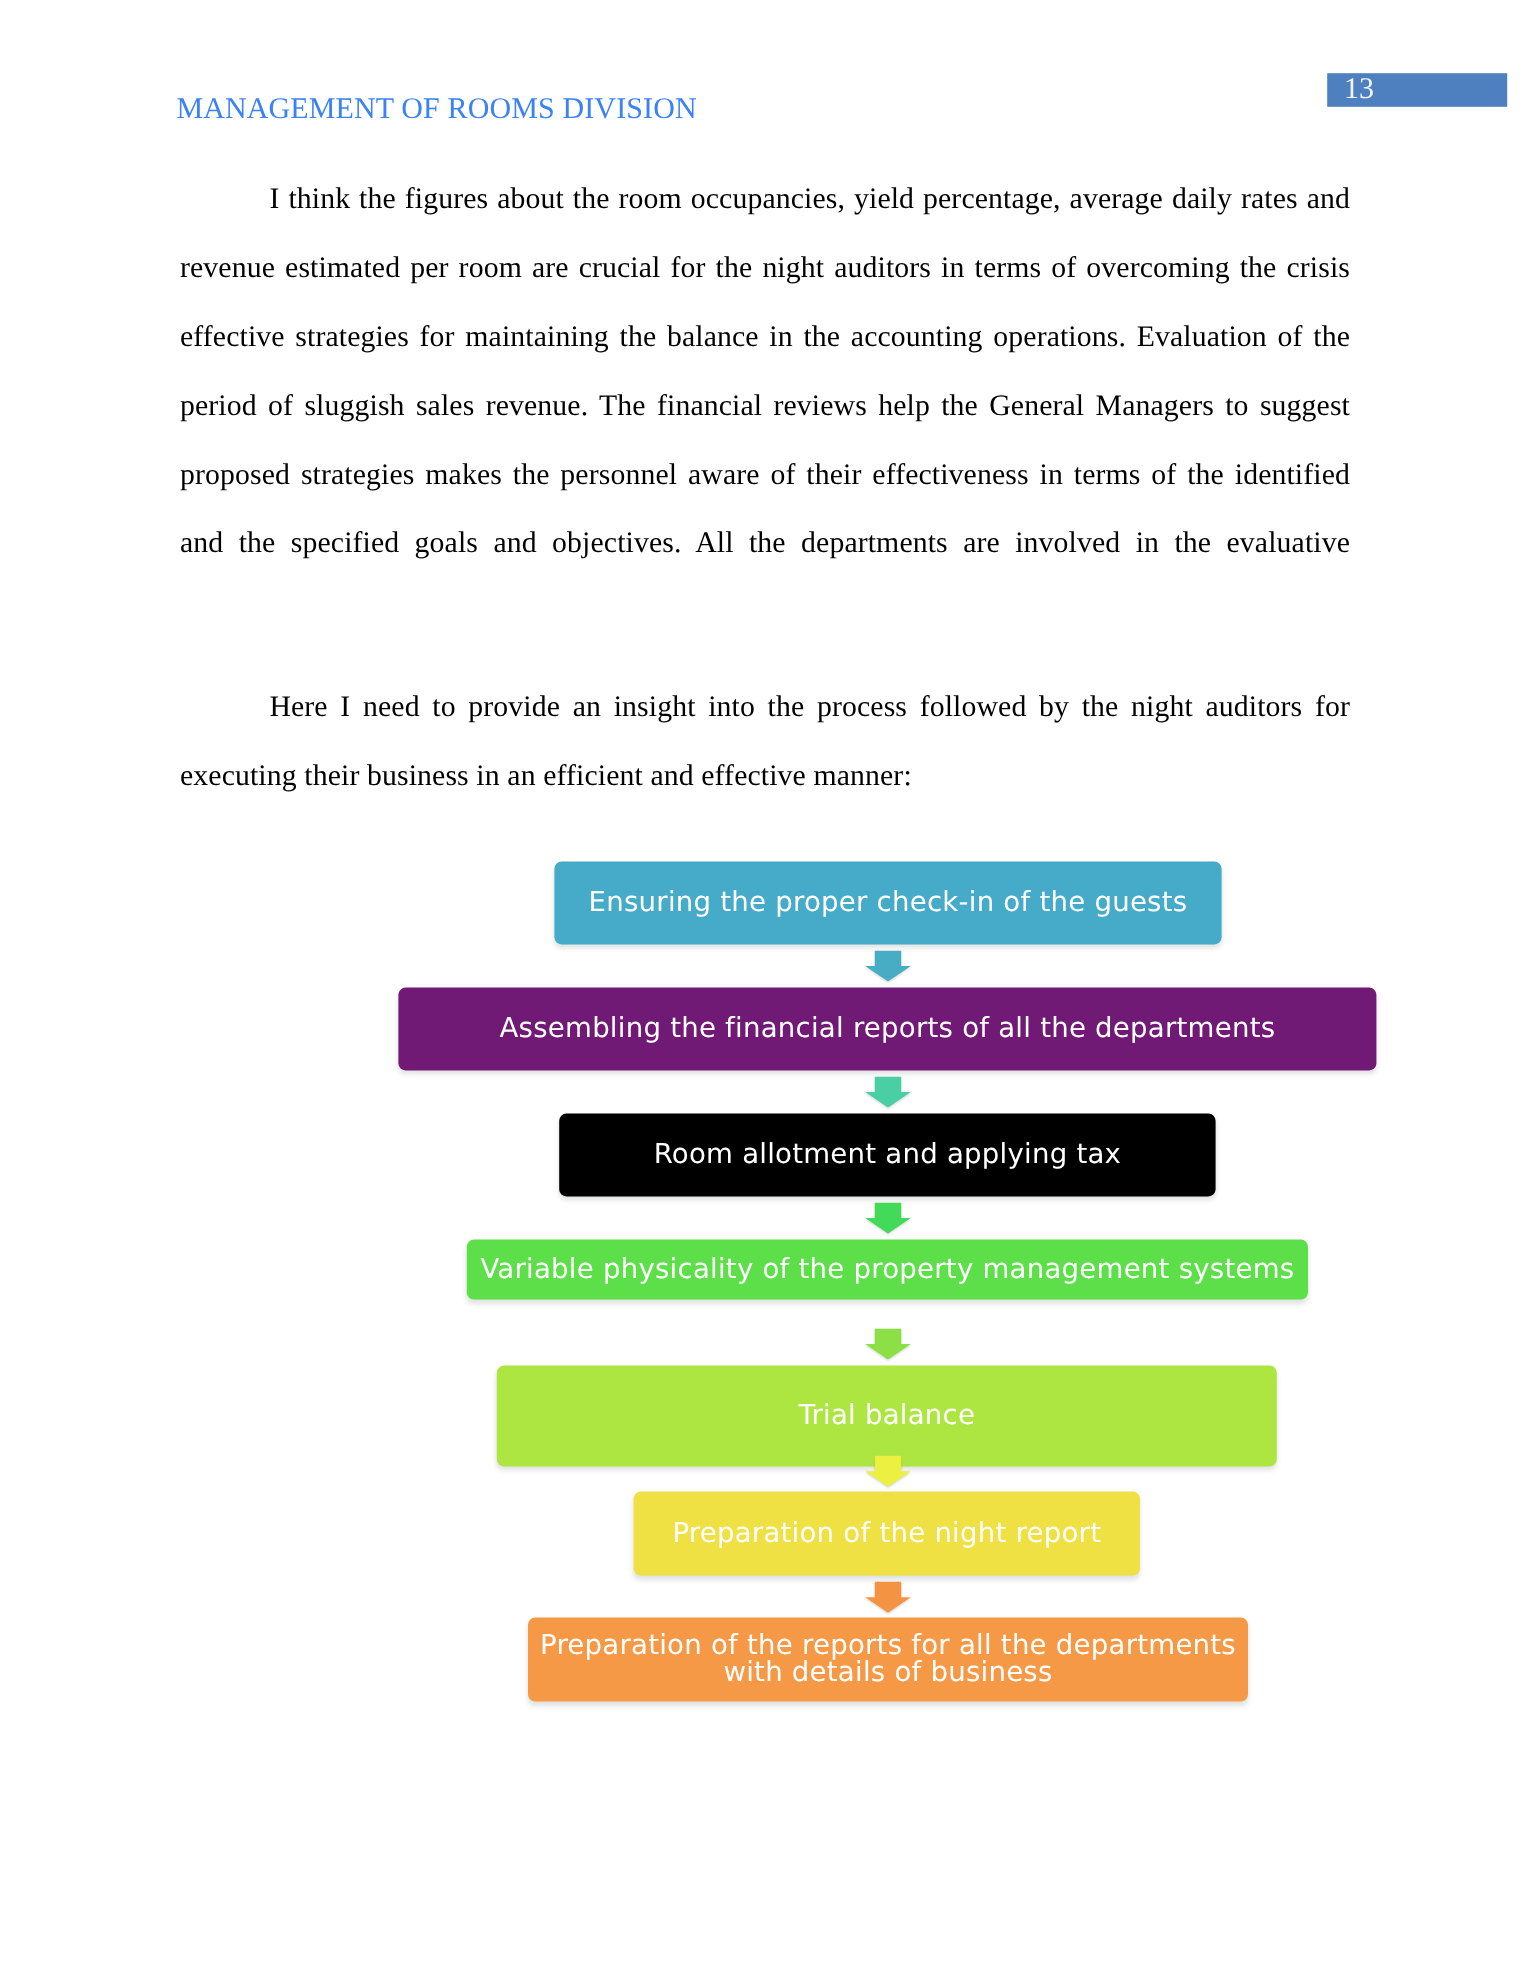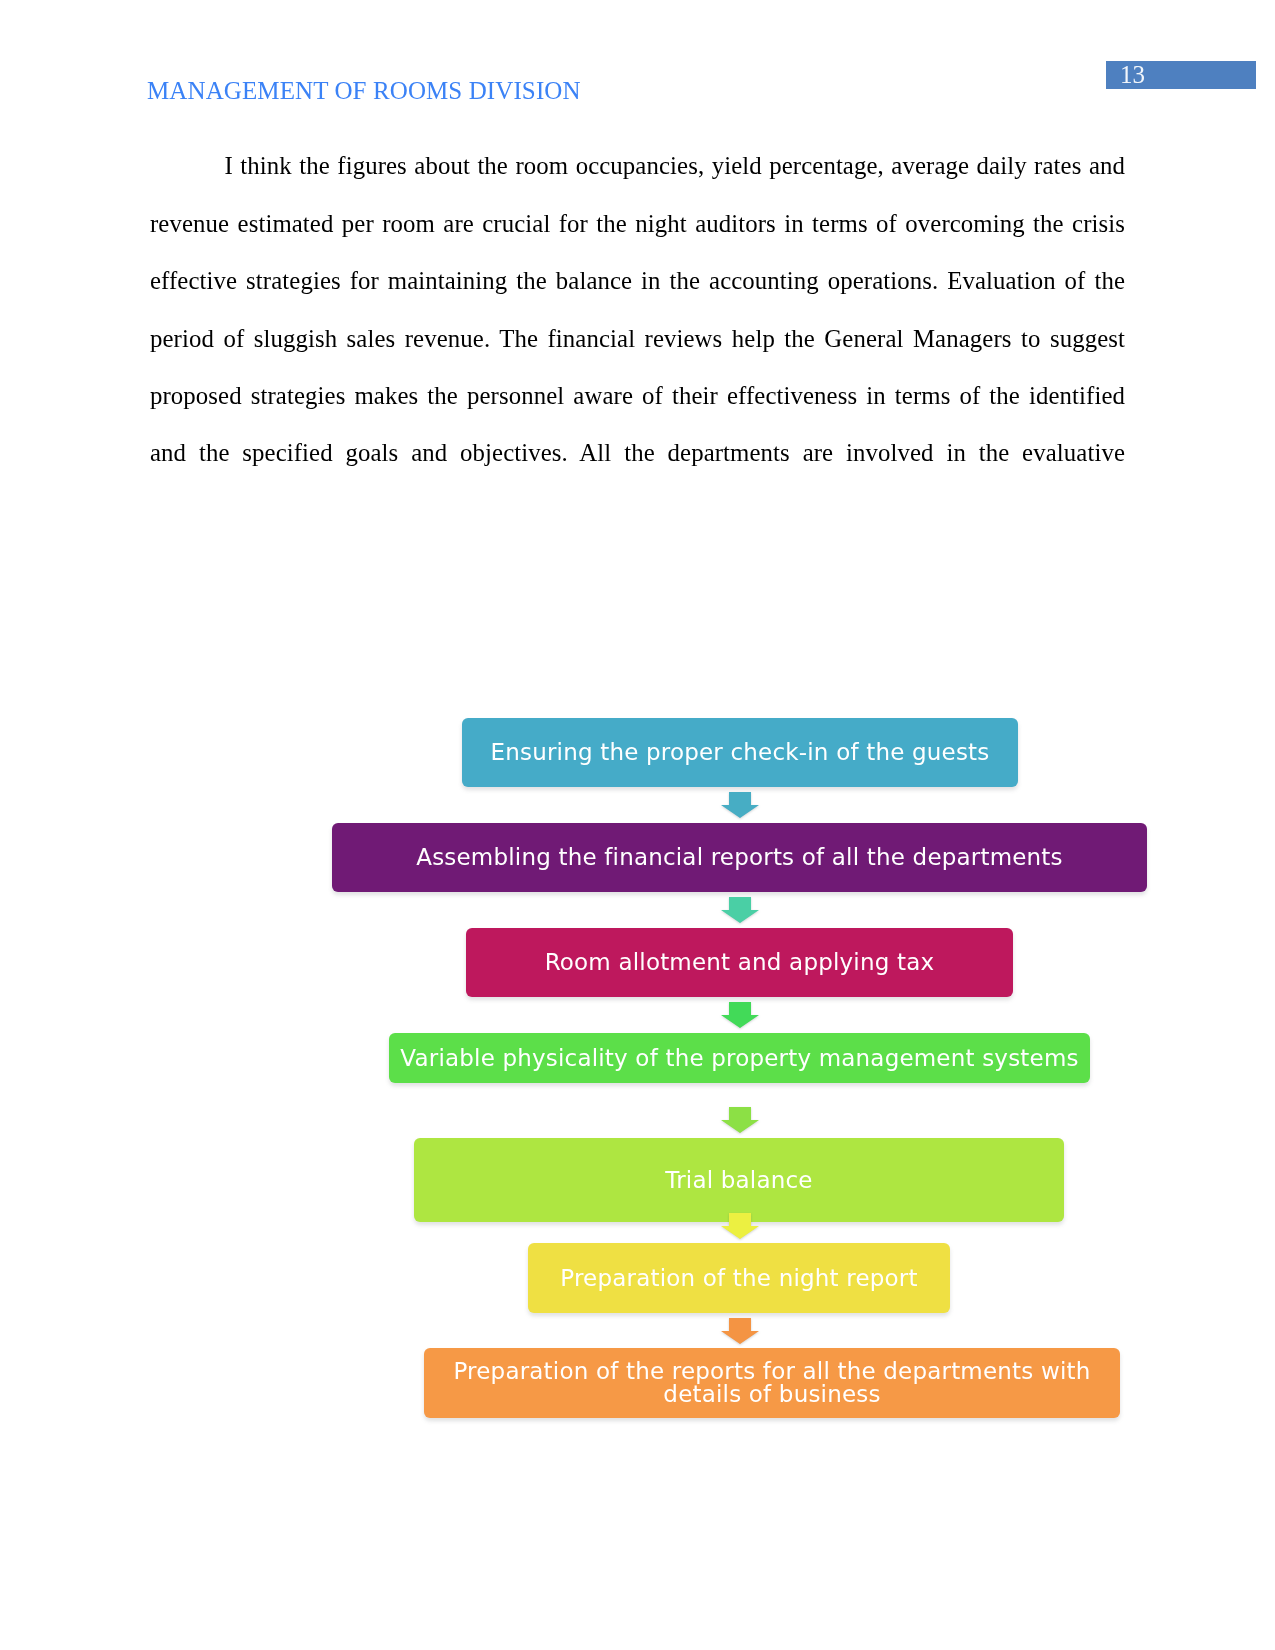--- a/index.html
+++ b/index.html
@@ -32,21 +32,21 @@
         font-family:"DejaVu Sans",sans-serif;font-size:23px;letter-spacing:0.19px;
         box-shadow:0 3px 4px rgba(100,105,110,0.20);}
   .fbox .lbl{display:block;padding:0 10px;line-height:23px;}
   
   #fb0{left:462px;top:718px;width:556px;height:69px;}
   #fb1{left:332px;top:823px;width:815px;height:69px;}
   #fb2{left:466px;top:928px;width:547px;height:69px;}
   #fb3{left:389px;top:1033px;width:701px;height:50px;}
   #fb4{left:414px;top:1138px;width:650px;height:84px;}
   #fb5{left:528px;top:1243px;width:422px;height:70px;}
-  #fb6{left:424px;top:1348px;width:696px;height:70px;}
+  #fb6{left:440px;top:1348px;width:600px;height:70px;}
 
   .arrow{position:absolute;left:720.5px;width:38px;height:26px;
          filter:drop-shadow(0 1px 1px rgba(90,95,100,0.28));}
   #ar0{top:792px} #ar1{top:897px} #ar2{top:1002px}
   #ar3{top:1107px} #ar4{top:1213px} #ar5{top:1318px}
 </style>
 </head>
 <body>
 
 <div class="page">
@@ -57,38 +57,42 @@
 
   <div class="para" id="p0">
     <span class="ln"><span class="ind"></span><span>I think the figures about the room occupancies, yield percentage, average daily rates and</span></span>
     <span class="ln">revenue estimated per room are crucial for the night auditors in terms of overcoming the crisis</span>
     <span class="ln">effective strategies for maintaining the balance in the accounting operations. Evaluation of the</span>
     <span class="ln">period of sluggish sales revenue. The financial reviews help the General Managers to suggest</span>
     <span class="ln">proposed strategies makes the personnel aware of their effectiveness in terms of the identified</span>
     <span class="ln">and the specified goals and objectives. All the departments are involved in the evaluative</span>
   </div>
 
+  <div class="para" id="p1">
+    <span class="ln"><span class="ind"></span><span>Here I need to provide an insight into the process followed by the night auditors for</span></span>
+    <span class="ln last">executing their business in an efficient and effective manner:</span>
+  </div>
 
   <div class="flow">
 
     <div class="fbox" id="fb0" style="background: rgb(69, 171, 200);">
       <span class="lbl">Ensuring the proper check-in of the guests</span>
     </div>
     <div class="arrow" id="ar0"><svg width="38" height="26" viewBox="0 0 38 26" aria-hidden="true">
           <path d="M8 0 H30 V13 H38 L19 26 L0 13 H8 Z" fill="#47ADC4"></path>
         </svg></div>
 
     <div class="fbox" id="fb1" style="background: #701a75;">
       <span class="lbl">Assembling the financial reports of all the departments</span>
     </div>
     <div class="arrow" id="ar1"><svg width="38" height="26" viewBox="0 0 38 26" aria-hidden="true">
           <path d="M8 0 H30 V13 H38 L19 26 L0 13 H8 Z" fill="#4ACFA5"></path>
         </svg></div>
 
-    <div class="fbox" id="fb2" style="background: #be185d;">
+    <div class="fbox" id="fb2" style="background: #000000;">
       <span class="lbl">Room allotment and applying tax</span>
     </div>
     <div class="arrow" id="ar2"><svg width="38" height="26" viewBox="0 0 38 26" aria-hidden="true">
           <path d="M8 0 H30 V13 H38 L19 26 L0 13 H8 Z" fill="#42DA58"></path>
         </svg></div>
 
     <div class="fbox" id="fb3" style="background: rgb(92, 223, 73);">
       <span class="lbl">Variable physicality of the property management systems</span>
     </div>
     <div class="arrow" id="ar3"><svg width="38" height="26" viewBox="0 0 38 26" aria-hidden="true">

